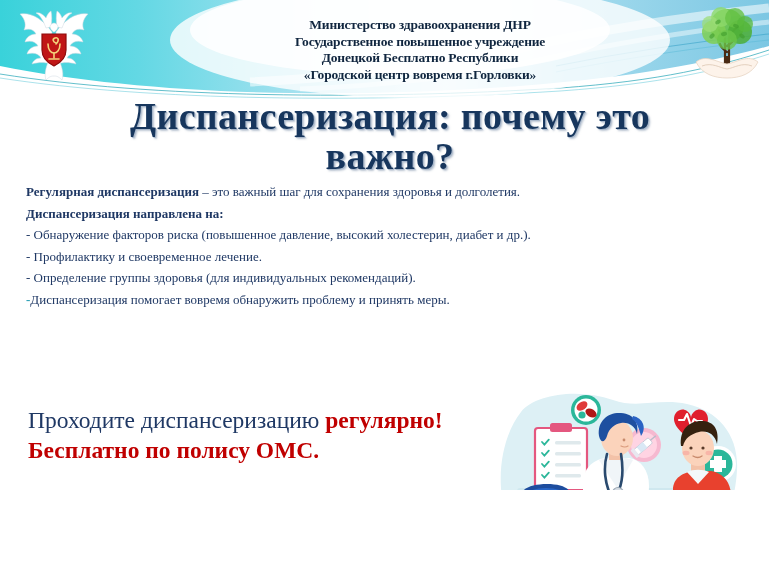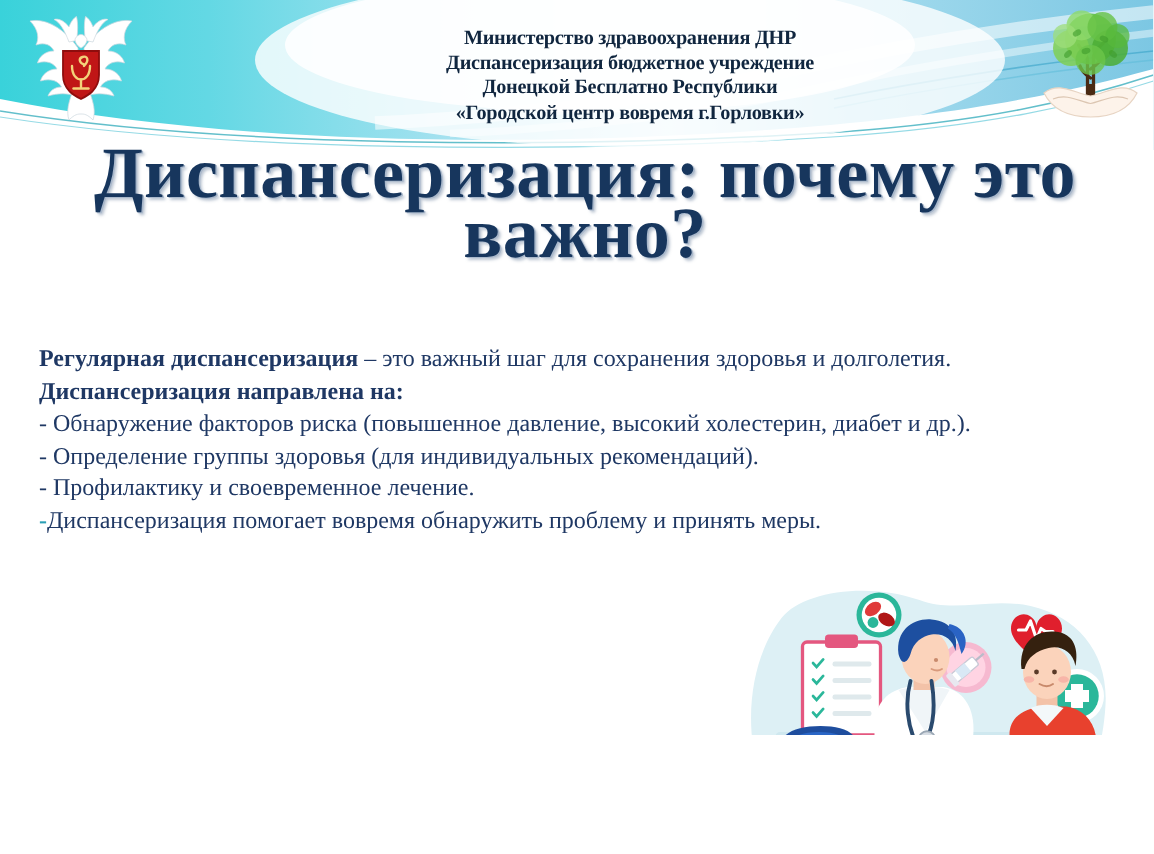--- a/index.html
+++ b/index.html
@@ -47,35 +47,34 @@
     letter-spacing:-0.2px;
   }
   .hdr-text div{white-space:nowrap;}
 
   
   .title{
     position:absolute;left:40px;top:96px;width:700px;
     text-align:center;
     font-family:"Liberation Serif", serif;
     font-weight:bold;
-    font-size:48px;
+    font-size:38px;
     line-height:40px;
     color:#17365d;
     text-shadow:1px 1px 0 #a9b8cb, 2px 2px 2px rgba(120,140,165,.5);
     letter-spacing:0.3px;
   }
 
   
   .body-text{
     position:absolute;left:26px;top:182px;width:718px;
     color:#1f3864;
     font-family:"Liberation Serif", serif;
-    font-size:16px;
+    font-size:13px;
     line-height:20.5px;
-    margin-top:48px;
   }
   .body-text p{margin:0 0 1px 0;}
   .b{font-weight:bold;}
   .teal{color:#2a9fb5;font-weight:bold;}
 
   
   .cta{
     position:absolute;left:28px;top:405px;width:470px;
     color:#1f3864;
     font-family:"Liberation Serif", serif;
@@ -182,40 +181,44 @@
         <ellipse cx="52" cy="32" rx="3" ry="2" transform="rotate(40 52 32)"></ellipse>
         <ellipse cx="22" cy="32" rx="3" ry="2" transform="rotate(-45 22 32)"></ellipse>
       </g>
 
       <path d="M6,58 C16,50 26,58 37,60 C48,58 58,50 68,58 C62,70 50,74 37,74 C24,74 12,70 6,58 Z" fill="#fdf3ea" stroke="#e7d4c3" stroke-width="0.8"></path>
       <path d="M12,62 C22,58 30,64 37,65 C44,64 52,58 62,62" fill="none" stroke="#dcc6b2" stroke-width="0.8"></path>
     </svg>
 
     <div class="hdr-text">
       <div>Министерство здравоохранения ДНР</div>
-      <div>Диспансеризация бюджетное учреждение</div>
+      <div>Государственное повышенное учреждение</div>
       <div>Донецкой Бесплатно Республики</div>
       <div>«Городской центр вовремя г.Горловки»</div>
     </div>
   </div>
 
   <div class="title">
     <div>Диспансеризация:  почему это</div>
     <div>важно?</div>
   </div>
 
   <div class="body-text">
     <p><span class="b">Регулярная диспансеризация</span><span> – это важный шаг для сохранения здоровья и долголетия.</span></p>
     <p class="b">Диспансеризация направлена на:</p>
     <p>- Обнаружение факторов риска (повышенное давление, высокий холестерин, диабет и др.).</p>
+    <p>- Профилактику и своевременное лечение.</p>
     <p>- Определение группы здоровья (для индивидуальных рекомендаций).</p>
-    <p>- Профилактику и своевременное лечение.</p>
     <p><span class="teal">-</span><span>Диспансеризация помогает вовремя обнаружить проблему и принять меры.</span></p>
   </div>
 
+  <div class="cta">
+    <p><span>Проходите диспансеризацию </span><span class="red">регулярно!</span></p>
+    <p class="red">Бесплатно по полису ОМС.</p>
+  </div>
 
   <div class="closing">Ваше здоровье – в ваших руках!</div>
 
   <div class="illo">
     <svg viewBox="0 0 280 168">
 
       <path d="M34,20 C48,2 92,-4 126,8 C150,17 172,6 200,12 C232,19 252,44 250,78 C248,112 238,140 206,148 C170,157 110,156 74,150 C38,144 16,126 14,96 C12,66 20,38 34,20 Z" fill="#ddf0f5"></path>
 
       <rect x="30" y="96" width="210" height="54" rx="3" fill="#cfe8ef"></rect>
       <rect x="34" y="100" width="200" height="46" rx="2" fill="#b9dfe9"></rect>

